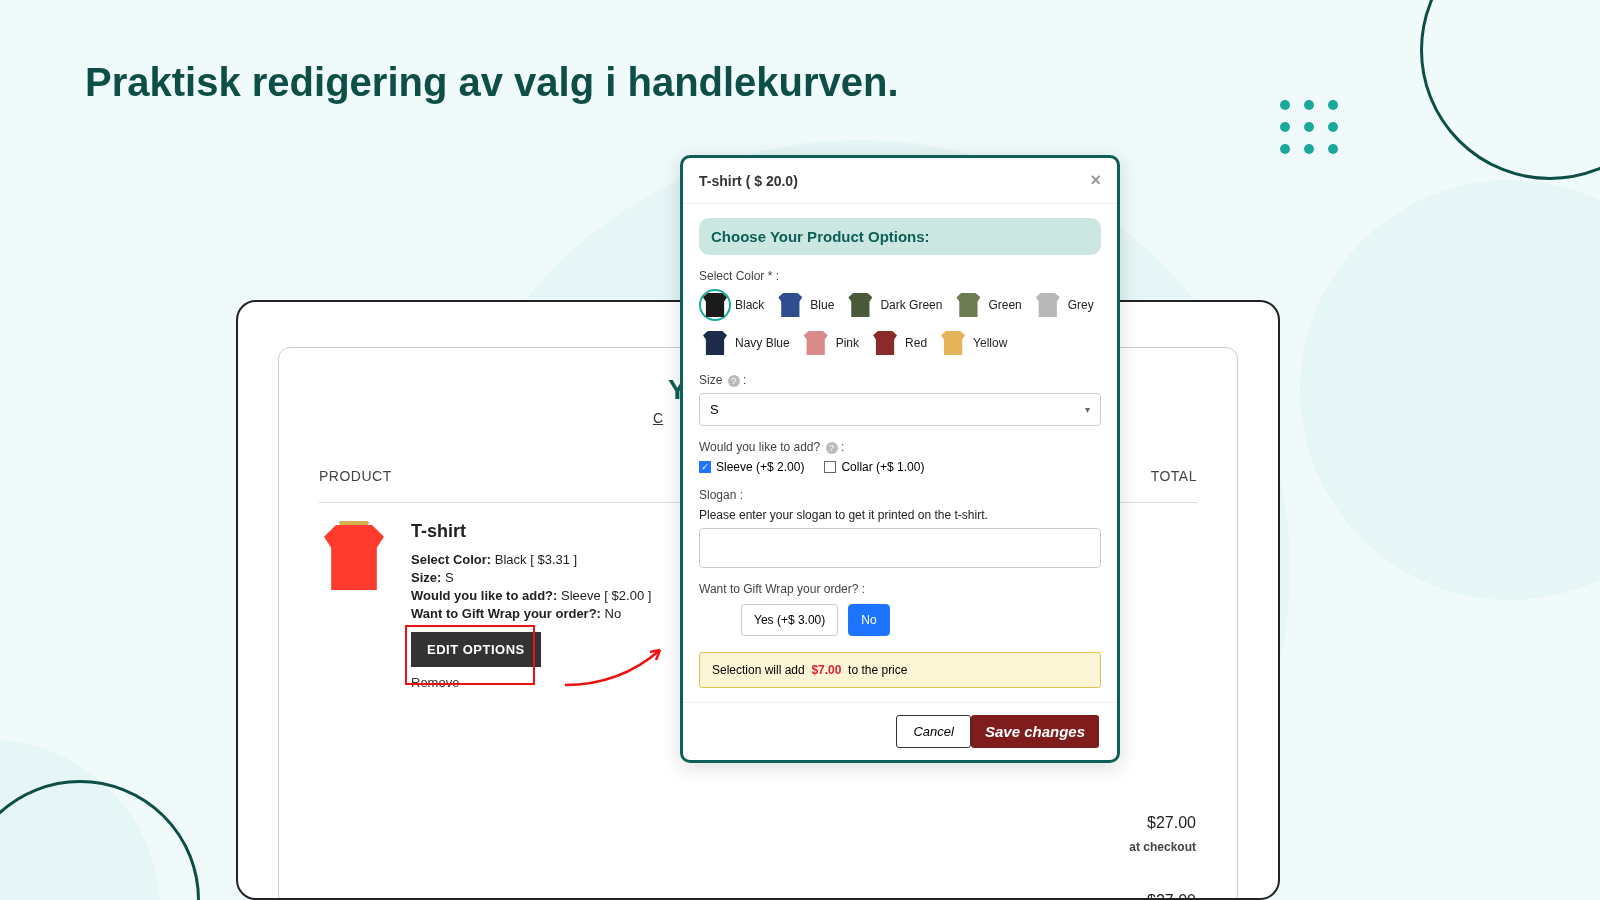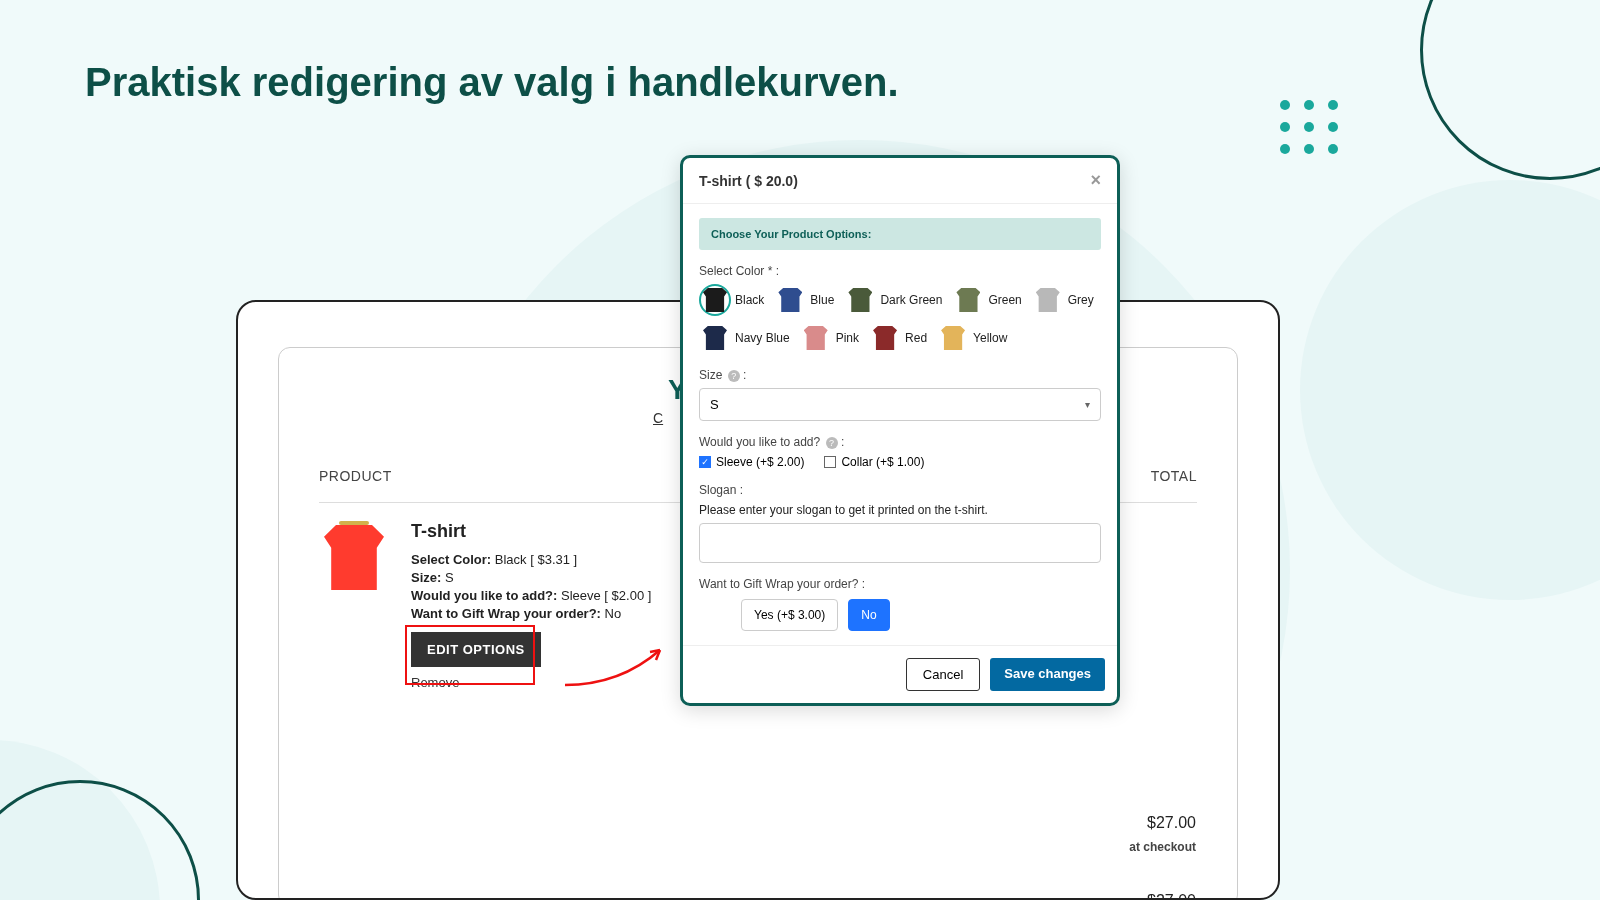--- a/index.html
+++ b/index.html
@@ -160,21 +160,21 @@
   }
   .modal-head {
     display:flex; justify-content:space-between; align-items:center;
     padding:12px 16px; font-size:14px; font-weight:700; color:#333;
     border-bottom:1px solid #eee;
   }
   .modal-close { color:#999; cursor:pointer; font-size:18px; }
   .modal-body { padding:14px 16px; }
   .section-label {
     background:#cce7e2; color:#0d5f57; font-weight:700;
-    padding:10px 12px; font-size:11px; border-radius:3px;
+    padding:10px 12px; font-size:15px; border-radius:10px;
   }
   .field-label { font-size:12px; color:#444; margin:14px 0 6px; }
   .swatches { display:flex; flex-wrap:wrap; gap:6px 10px; align-items:center; }
   .swatch { display:flex; align-items:center; gap:4px; font-size:12px; color:#222; }
   .sw {
     width:32px; height:32px; border-radius:50%;
     display:flex; align-items:center; justify-content:center;
     border:2px solid transparent;
   }
   .sw.sel { border-color:#1aa89c; }
@@ -195,25 +195,25 @@
   .textbox { width:100%; height:40px; border:1px solid #ccc; border-radius:4px; margin-top:6px; }
   .giftwrap { display:flex; gap:10px; margin-top:8px;padding-left:42px; }
   .gw-btn { border:1px solid #ccc; padding:8px 12px; font-size:12px; border-radius:4px; background:#fff; }
   .gw-btn.active { background:#1e73ff; color:#fff; border-color:#1e73ff; }
   .price-bar {
     margin-top:16px; border:1px solid #e2c34a; background:#fdf6d6;
     padding:10px 12px; font-size:12px; border-radius:3px;
   }
   .price-amt { color:#d23; font-weight:700; }
   .modal-foot {
-    border-top:1px solid #eee; padding:12px 12px;
-    display:flex; justify-content:flex-end; gap:10px;
+    border-top:1px solid #eee; padding:12px 18px;
+    display:flex; justify-content:flex-end; font-style:italic;
   }
   .btn-cancel { border:1px solid #333; background:#fff; padding:8px 16px; font-size:13px; border-radius:3px; }
-  .btn-save { background:#0369a1; color:#fff; padding:8px 14px; font-size:13px; font-weight:700; border-radius:3px; }
+  .btn-save { background:#7f1d1d; color:#fff; padding:8px 14px; font-size:15px; font-weight:700; border-radius:3px; }
   .help-icon{ display:inline-flex; width:12px; height:12px; border-radius:50%; background:#bbb; color:#fff; font-size:9px; align-items:center; justify-content:center; margin-left:2px;}
 </style>
 </head>
 <body>
 
 <div class="big-bg-circle"></div>
 <div class="circle-r"></div>
 <div class="circle-tr"></div>
 <div class="circle-bl2"></div>
 <div class="circle-bl1"></div>
@@ -354,18 +354,23 @@
     <div class="field-label">Slogan :</div>
     <div class="slogan-help">Please enter your slogan to get it printed on the t-shirt.</div>
     <div class="textbox"></div>
 
     <div class="field-label">Want to Gift Wrap your order? :</div>
     <div class="giftwrap">
       <div class="gw-btn">Yes (+$ 3.00)</div>
       <div class="gw-btn active">No</div>
     </div>
 
+    <div class="price-bar">
+      <span>Selection will add</span>
+      &nbsp;<span class="price-amt">$7.00</span>&nbsp;
+      <span>to the price</span>
+    </div>
   </div>
   <div class="modal-foot">
     <div class="btn-cancel">Cancel</div>
     <div class="btn-save">Save changes</div>
   </div>
 </div>
 
 </body></html>

